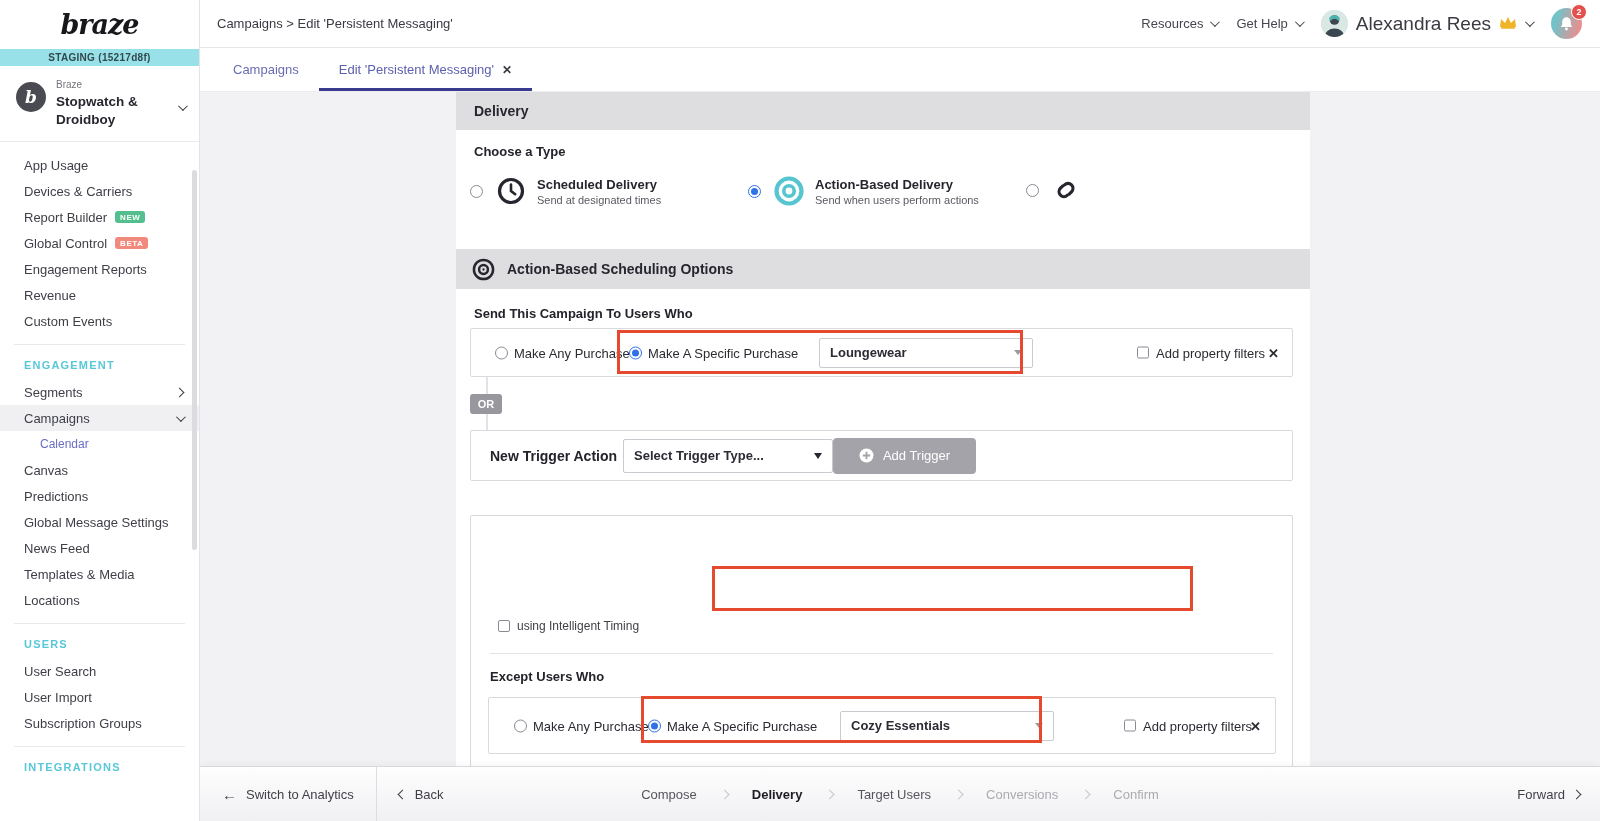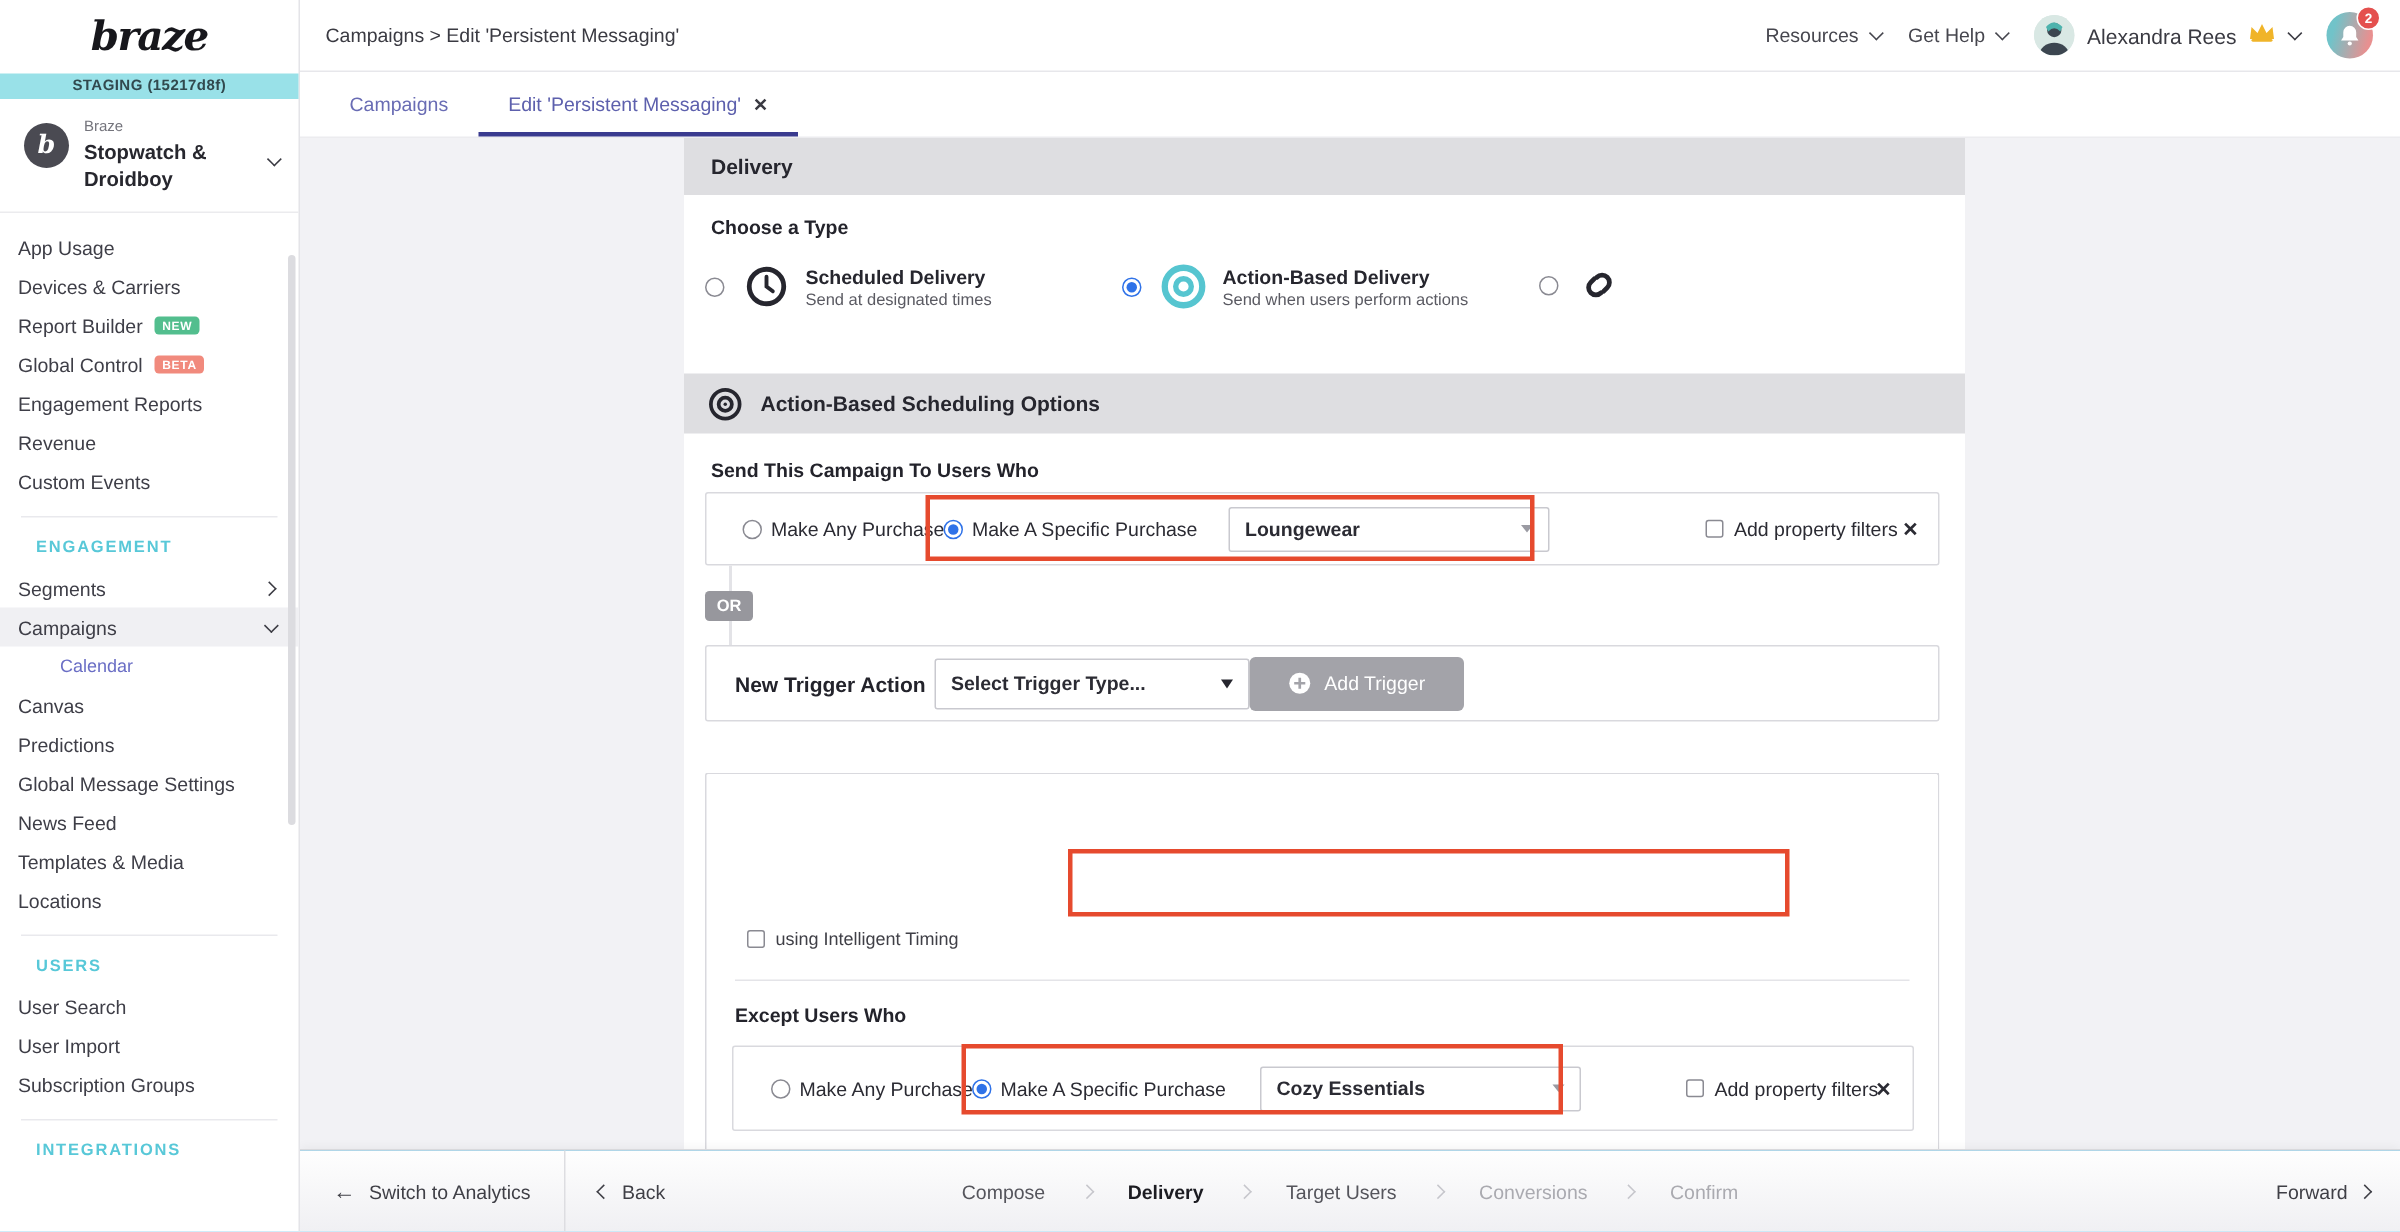--- a/index.html
+++ b/index.html
@@ -1,49 +1,49 @@
 <!DOCTYPE html>
 <html><head>
 <meta charset="utf-8">
 <style>
   * { margin:0; padding:0; box-sizing:border-box; }
   html,body { width:1600px; height:821px; font-family:"Liberation Sans", sans-serif; background:#fff; overflow:hidden; }
-  .app { position:relative; width:1600px; height:821px; background:#0ea5e9; }
+  .app { position:relative; width:1600px; height:821px; background:#f9a8d4; }
 
   
   .sidebar { position:absolute; left:0; top:0; width:200px; height:821px; background:#fff; border-right:1px solid #e4e4e8; z-index:30; }
   .logo-wrap { height:49px; display:flex; align-items:center; justify-content:center; }
   .logo-text { font-family:"DejaVu Serif", serif; font-style:italic; font-weight:900; font-size:27px; color:#17171c; letter-spacing:-1px; }
   .staging-bar { height:17px; background:#99e1e8; display:flex; align-items:center; justify-content:center; font-size:10px; font-weight:bold; color:#31494e; letter-spacing:.3px; }
   .workspace { display:flex; align-items:flex-start; padding:12px 12px 12px 16px; border-bottom:1px solid #ebebee; position:relative; height:76px; }
   .ws-logo { width:30px; height:30px; border-radius:50%; background:#4a4a52; color:#fff; display:flex; align-items:center; justify-content:center; font-family:"DejaVu Serif",serif; font-style:italic; font-weight:bold; font-size:17px; margin-right:10px; margin-top:4px; flex:none; }
   .ws-meta { line-height:1.3; }
   .ws-brand { font-size:10px; color:#74747c; margin-bottom:2px; }
   .ws-name { font-size:13.5px; font-weight:bold; color:#27272e; width:110px; line-height:1.3; }
   .ws-chev { position:absolute; right:14px; top:38px; color:#3a3a42; }
   .nav { padding-top:10px; }
-  .nav-item { position:relative; height:26px; display:flex; align-items:center; padding-left:12px; font-size:13px; color:#3e3e47; cursor:pointer; }
+  .nav-item { position:relative; height:26px; display:flex; align-items:center; padding-left:24px; font-size:13px; color:#3e3e47; cursor:pointer; }
   .nav-item.active { background:#f0f0f3; }
   .nav-item .chev-right, .nav-item .chev-down { position:absolute; right:16px; color:#3a3a42; }
   .nav-sub { padding-left:40px; font-size:12px; color:#6a6ec5; }
   .badge { margin-left:8px; font-size:8px; font-weight:bold; color:#fff; padding:2px 5px 1px; border-radius:3px; letter-spacing:.5px; }
   .badge.new { background:#53be8e;text-align:right; }
   .badge.beta { background:#f18a7d; }
   .nav-divider { border:none; border-top:1px solid #e9e9ed; margin:10px 14px; }
   .nav-header { font-size:11px; font-weight:bold; color:#58c8d8; letter-spacing:1.2px; padding-left:24px; margin:14px 0 8px; }
   .side-scrollbar { position:absolute; right:2px; top:170px; width:5px; height:380px; background:#dcdce0; border-radius:3px; }
 
   
   .topbar { position:absolute; left:200px; top:0; right:0; height:48px; background:#fff; border-bottom:1px solid #e7e7eb; display:flex; align-items:center; z-index:20; }
   .breadcrumb { font-size:13px; color:#3a3a42; padding-left:17px; }
   .topbar-right { margin-left:auto; display:flex; align-items:center; gap:19px; padding-right:18px; }
   .top-link { font-size:13px; color:#46464e; display:flex; align-items:center; gap:7px; cursor:pointer; }
   .user-chip { display:flex; align-items:center; gap:8px; cursor:pointer; }
   .avatar { width:27px; height:27px; border-radius:50%; overflow:hidden; background:#d7e6e2; flex:none; }
-  .user-name { font-size:14px; color:#3a3a42; }
+  .user-name { font-size:19px; color:#3a3a42; }
   .bell-wrap { position:relative; width:31px; height:31px; cursor:pointer; }
   .bell-circle { width:31px; height:31px; border-radius:50%; background:linear-gradient(105deg,#71c3c9 20%,#e89090 85%); display:flex; align-items:center; justify-content:center; }
   .bell-badge { position:absolute; top:-4px; right:-5px; min-width:16px; height:16px; border-radius:8px; background:#e4504e; color:#fff; font-size:9px; font-weight:bold; display:flex; align-items:center; justify-content:center; border:1.5px solid #fff; padding:0 3px; }
 
   
   .tabbar { position:absolute; left:200px; top:48px; right:0; height:44px; background:#fff; display:flex; align-items:stretch; padding-left:13px; z-index:20; border-bottom:1px solid #ececef; }
   .tab { display:flex; align-items:center; gap:8px; padding:0 20px; font-size:13px; color:#696cb4; cursor:pointer; position:relative; }
   .tab.active { color:#5d60ad; }
   .tab.active::after { content:""; position:absolute; left:0; right:0; bottom:0; height:3px; background:#3a3b8f; }
   .tab-close { font-size:12px; font-weight:bold; color:#3a3a42; cursor:pointer; }

